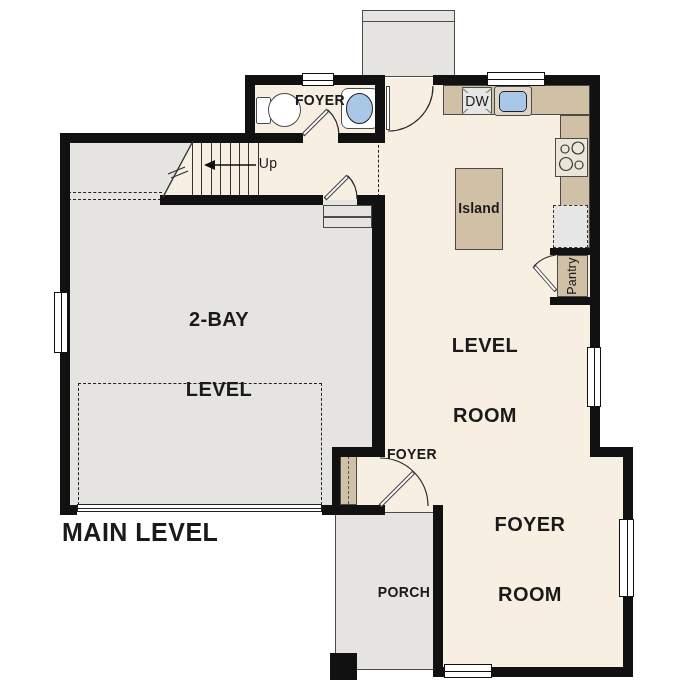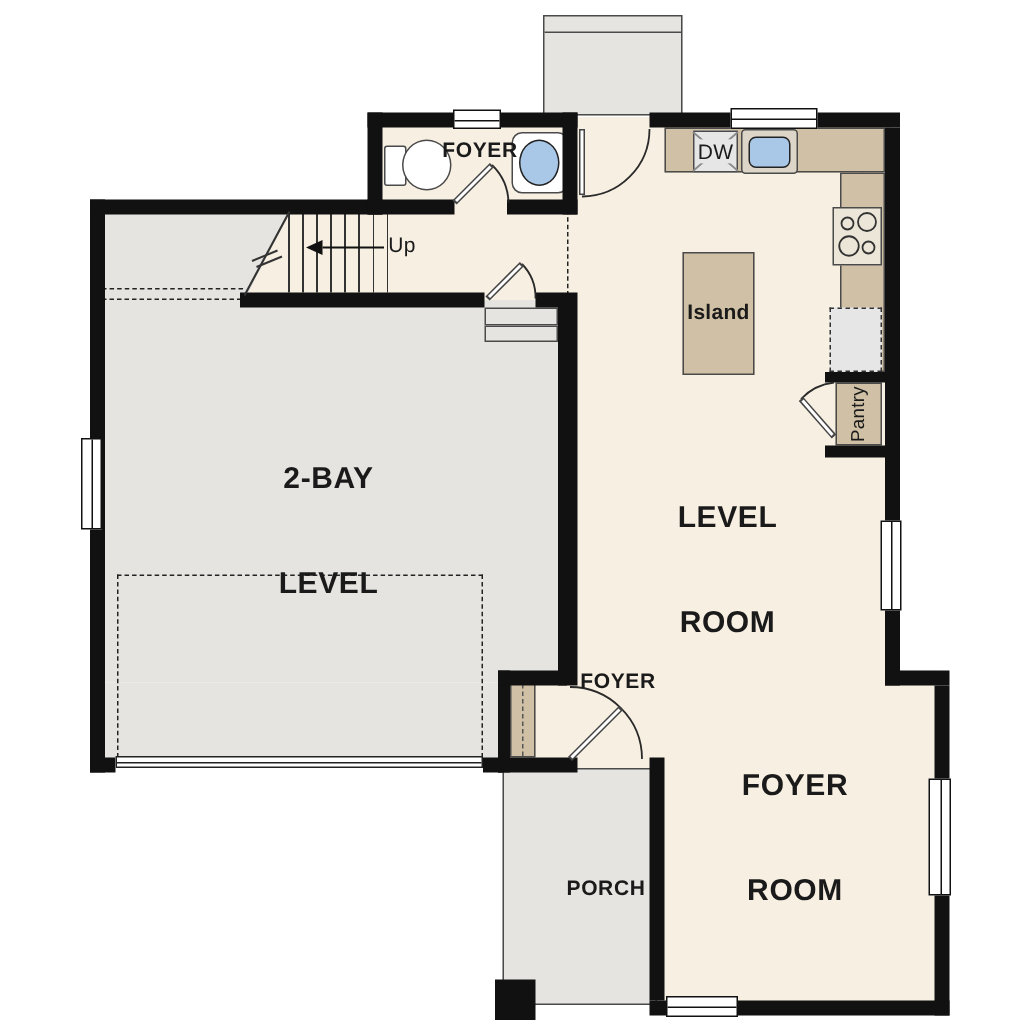--- a/index.html
+++ b/index.html
@@ -192,14 +192,15 @@
   <div class="lbl room" style="left:219px;top:355px;">
     <span class="line">2-BAY</span>
     <span class="line">LEVEL</span>
   </div>
   <div class="lbl sm" style="left:412px;top:454px;">FOYER</div>
   <div class="lbl sm" style="left:404px;top:592px;">PORCH</div>
   <div class="lbl xs" style="left:268px;top:163px;font-size:14px;">Up</div>
   <div class="lbl xs" style="left:479px;top:208px;font-weight:bold;">Island</div>
   <div class="lbl xs" style="left:477px;top:101px;background:var(--appliance);padding:0 1px;">DW</div>
   <div class="lbl xxs" style="left:572px;top:276px;transform:translate(-50%,-50%) rotate(-90deg);">Pantry</div>
+  <div class="lbl" style="left:62px;top:532px;transform:translate(0,-50%);font-weight:bold;font-size:25px;letter-spacing:.5px;">MAIN LEVEL</div>
 
 </div>
 
 </body></html>

